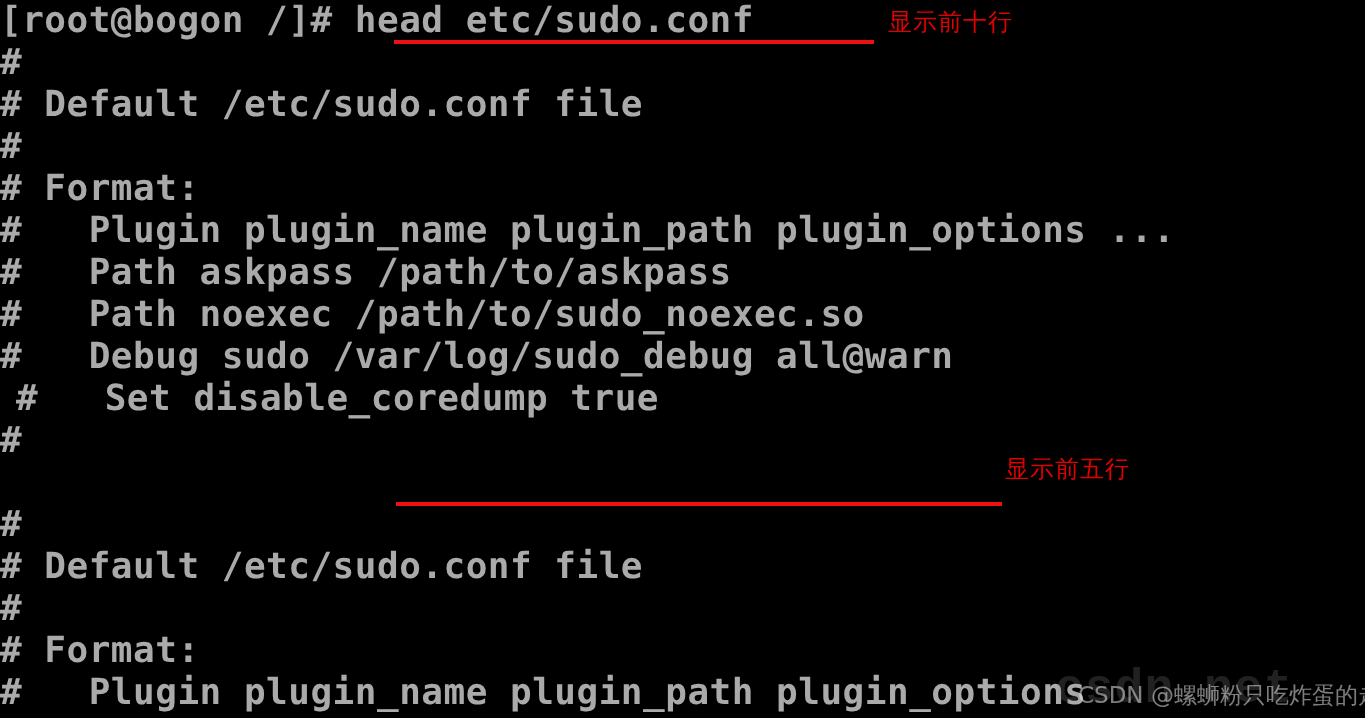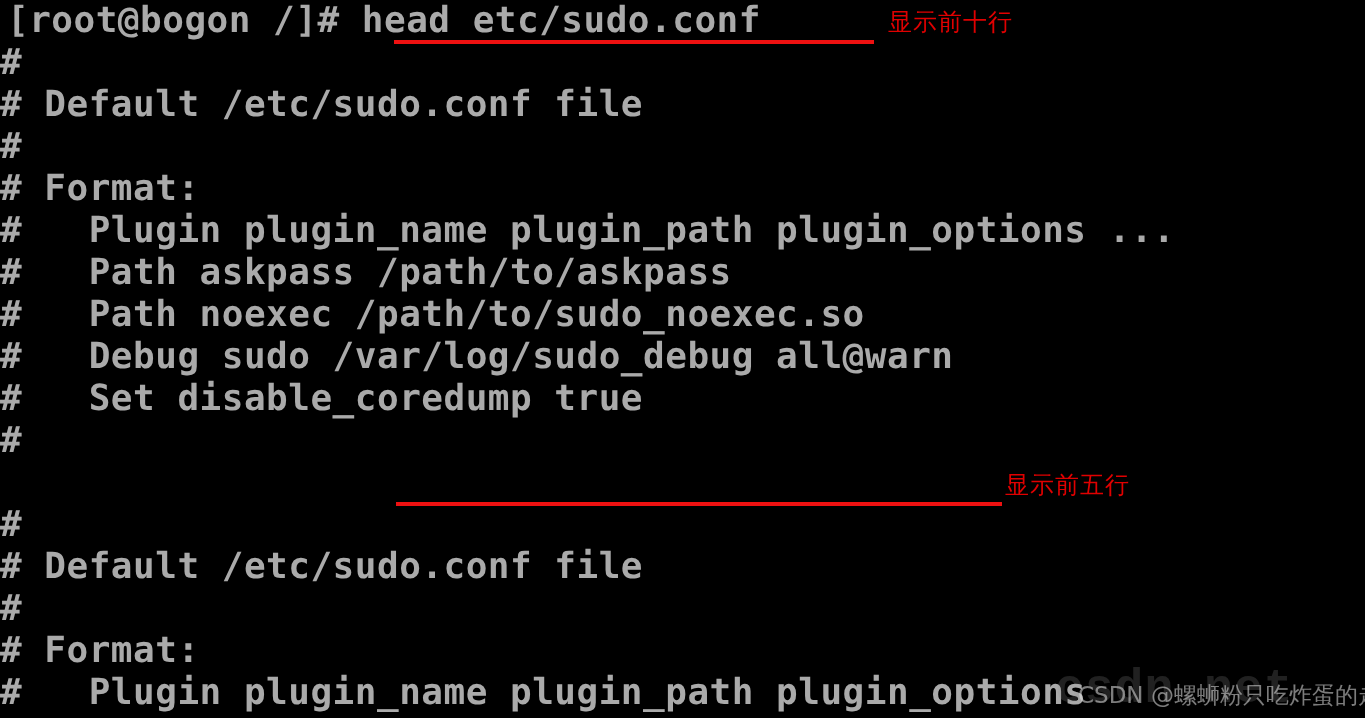--- a/index.html
+++ b/index.html
@@ -61,40 +61,40 @@
   .edge-shade {
     position: absolute;
     background: #000000;
   }
 </style>
 </head>
 <body>
 
 <div id="screen">
 
-  <div class="term-line" style="top:0px;margin-left:7px;">[root@bogon /]# head etc/sudo.conf</div>
+  <div class="term-line" style="top:0px;">[root@bogon /]# head etc/sudo.conf</div>
   <div class="term-line" style="top:42px;">#</div>
   <div class="term-line" style="top:84px;"># Default /etc/sudo.conf file</div>
   <div class="term-line" style="top:126px;">#</div>
   <div class="term-line" style="top:168px;"># Format:</div>
   <div class="term-line" style="top:252px;">#   Path askpass /path/to/askpass</div>
   <div class="term-line" style="top:210px;">#   Plugin plugin_name plugin_path plugin_options ...</div>
   <div class="term-line" style="top:294px;">#   Path noexec /path/to/sudo_noexec.so</div>
   <div class="term-line" style="top:336px;">#   Debug sudo /var/log/sudo_debug all@warn</div>
-  <div class="term-line" style="top:378px;">#   Set disable_coredump true</div>
+  <div class="term-line" style="top:378px;margin-left:16px;">#   Set disable_coredump true</div>
   <div class="term-line" style="top:420px;">#</div>
   <div class="term-line" style="top:504px;">#</div>
   <div class="term-line" style="top:546px;"># Default /etc/sudo.conf file</div>
   <div class="term-line" style="top:588px;">#</div>
   <div class="term-line" style="top:630px;"># Format:</div>
   <div class="term-line" style="top:672px;">#   Plugin plugin_name plugin_path plugin_options</div>
 
   <div class="underline" style="left:394px; top:40px; width:480px;"></div>
   <div class="underline" style="left:396px; top:502px; width:606px;"></div>
 
   <div class="annot" style="left:888px; top:5px;">显示前十行</div>
-  <div class="annot" style="left:1005px; top:468px;">显示前五行</div>
+  <div class="annot" style="left:1005px; top:452px;">显示前五行</div>
 
   <div class="watermark-ghost" style="left:1055px; top:662px;">csdn.net</div>
   <div class="watermark" style="left:1078px; top:680px;">CSDN @螺蛳粉只吃炸蛋的走风</div>
 
   <div class="edge-shade" style="left:0; bottom:0; width:1365px; height:6px;"></div>
 </div>
 
 </body></html>

